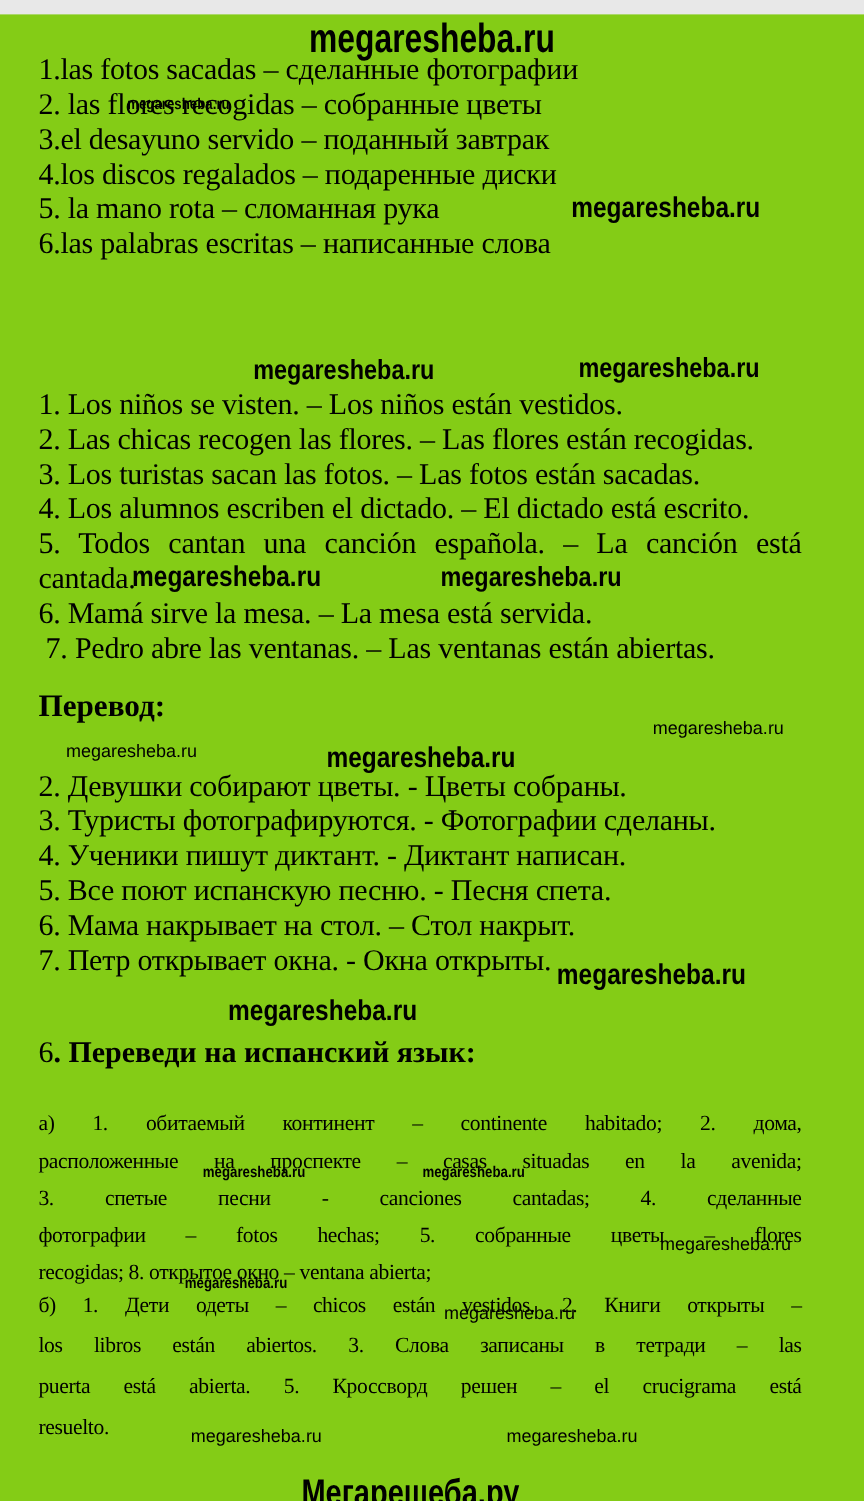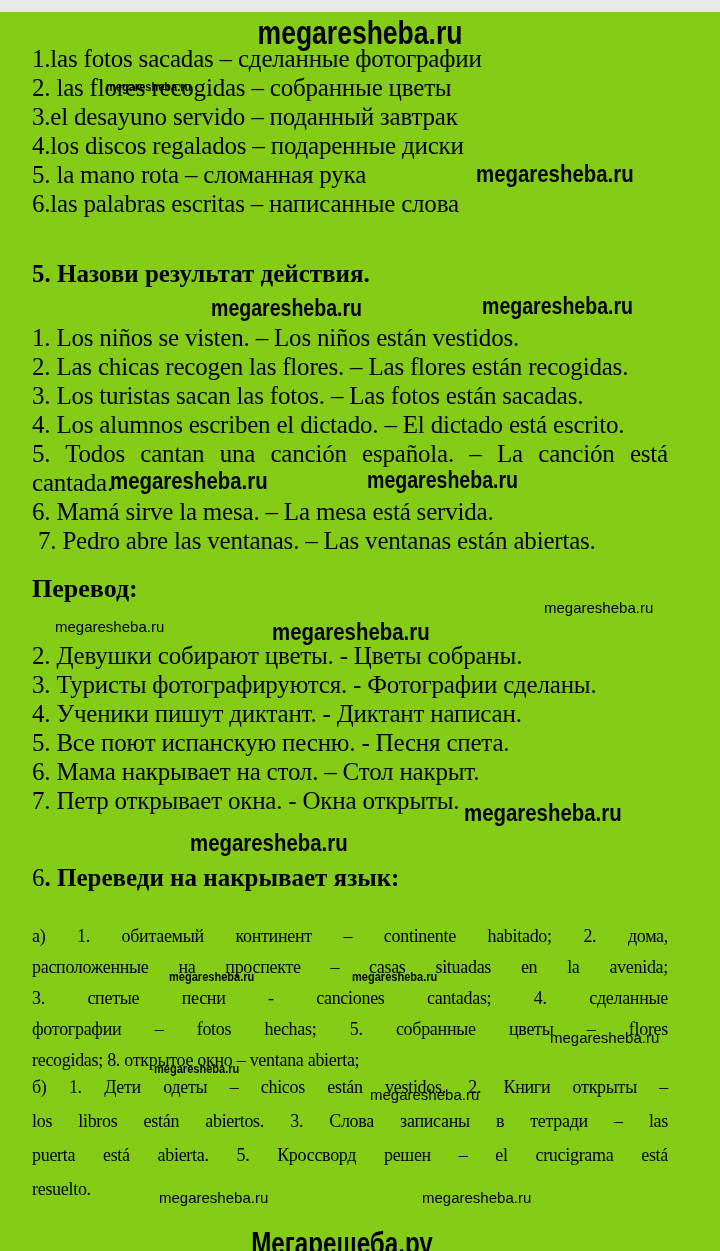--- a/index.html
+++ b/index.html
@@ -65,21 +65,20 @@
 
   <div class="block list list-a">
     <div class="li">1.las fotos sacadas – сделанные фотографии</div>
     <div class="li">2. las flores recogidas – собранные цветы</div>
     <div class="li">3.el desayuno servido – поданный завтрак</div>
     <div class="li">4.los discos regalados – подаренные диски</div>
     <div class="li">5. la mano rota – сломанная рука</div>
     <div class="li">6.las palabras escritas – написанные слова</div>
   </div>
 
-  <h2 class="block h-sec h5">5. Назови результат действия.</h2>
 
   <div class="block list list-b">
     <div class="li">1. Los niños se visten. – Los niños están vestidos.</div>
     <div class="li">2. Las chicas recogen las flores. – Las flores están recogidas.</div>
     <div class="li">3. Los turistas sacan las fotos. – Las fotos están sacadas.</div>
     <div class="li">4. Los alumnos escriben el dictado. – El dictado está escrito.</div>
     <div class="li wrap">5. Todos cantan una canción española. – La canción está cantada.</div>
     <div class="li">6. Mamá sirve la mesa. – La mesa está servida.</div>
     <div class="li indent-sm">7. Pedro abre las ventanas. – Las ventanas están abiertas.</div>
   </div>
@@ -88,21 +87,21 @@
 
   <div class="block list list-c">
     <div class="li">2. Девушки собирают цветы. - Цветы собраны.</div>
     <div class="li">3. Туристы фотографируются. - Фотографии сделаны.</div>
     <div class="li">4. Ученики пишут диктант. - Диктант написан.</div>
     <div class="li">5. Все поют испанскую песню. - Песня спета.</div>
     <div class="li">6. Мама накрывает на стол. – Стол накрыт.</div>
     <div class="li">7. Петр открывает окна. - Окна открыты.</div>
   </div>
 
-  <h2 class="block h-sec h6"><span class="h6-num">6</span><span>. Переведи на накрывает язык:</span></h2>
+  <h2 class="block h-sec h6"><span class="h6-num">6</span><span>. Переведи на испанский язык:</span></h2>
 
   <div class="block para para-a">
     <div class="tline jline">а) 1. обитаемый континент – continente habitado; 2. дома,</div>
     <div class="tline jline">расположенные на проспекте – casas situadas en la avenida;</div>
     <div class="tline jline">3. спетые песни - canciones cantadas; 4. сделанные</div>
     <div class="tline jline">фотографии – fotos hechas; 5. собранные цветы – flores</div>
     <div class="tline">recogidas; 8. открытое окно – ventana abierta;</div>
   </div>
 
   <div class="block para para-b">

